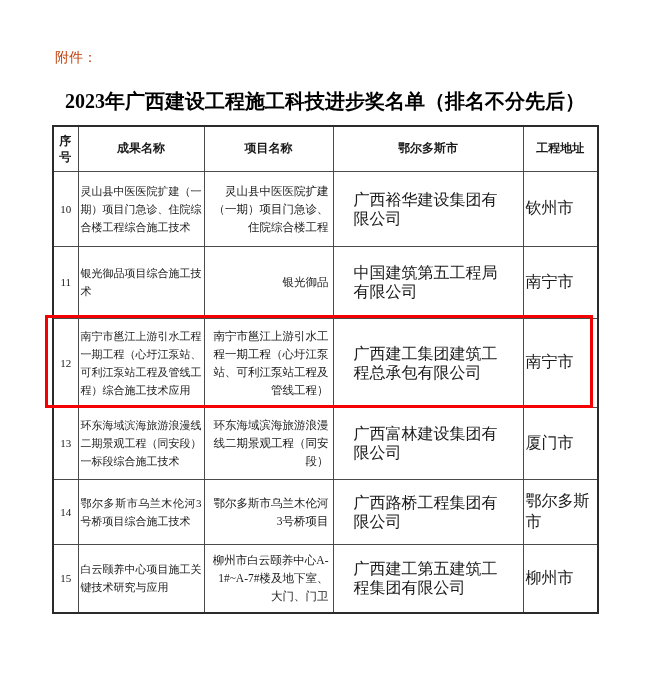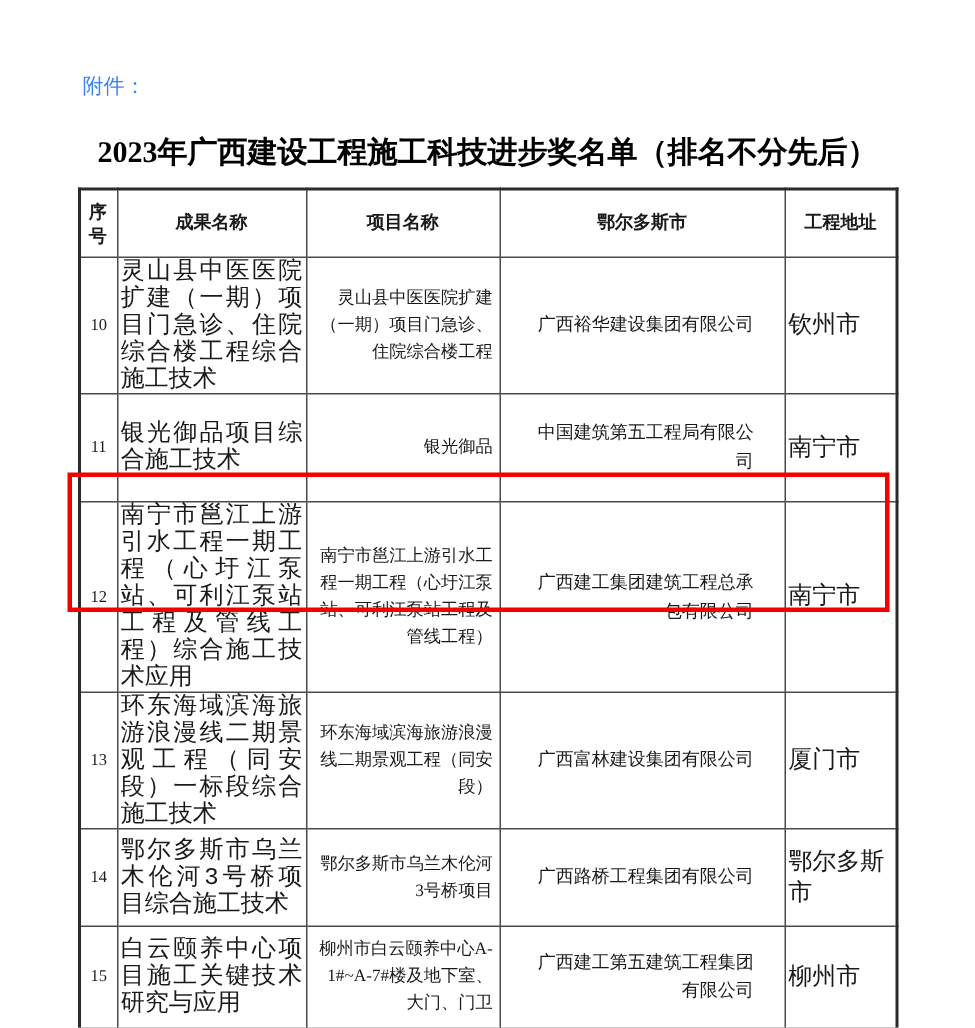--- a/index.html
+++ b/index.html
@@ -11,21 +11,21 @@
     position: relative;
     overflow: hidden;
   }
   .page { position: absolute; inset: 0; }
 
   .attachment {
     position: absolute;
     left: 55px;
     top: 49px;
     font-size: 14px;
-    color: #3b82f6;
+    color: #c2410c;
   }
 
   .title {
     position: absolute;
     top: 88px;
     left: 0;
     width: 100%;
     text-align: center;
     font-size: 20px;
     font-weight: bold;
@@ -67,36 +67,35 @@
     line-height: 16px;
     text-align: left;
   }
 
   td.c-no {
     font-size: 11px;
     text-align: center;
     padding: 0 1px;
   }
   td.c-ach {
-    font-size: 16px;
+    font-size: 11px;
     line-height: 18px;
     text-align: justify;
     padding: 0 2px;
-    font-family: Liberation Mono, monospace;
   }
   td.c-proj {
     font-size: 11.5px;
     line-height: 18px;
     text-align: right;
     padding: 0 4px;
   }
   td.c-org {
-    font-size: 12px;
+    font-size: 16px;
     line-height: 19px;
-    text-align: right;
+    text-align: left;
     padding: 0 20px;
   }
   td.c-loc {
     font-size: 16px;
     text-align: left;
     padding: 0 2px;
   }
 
   .highlight-box {
     position: absolute;

